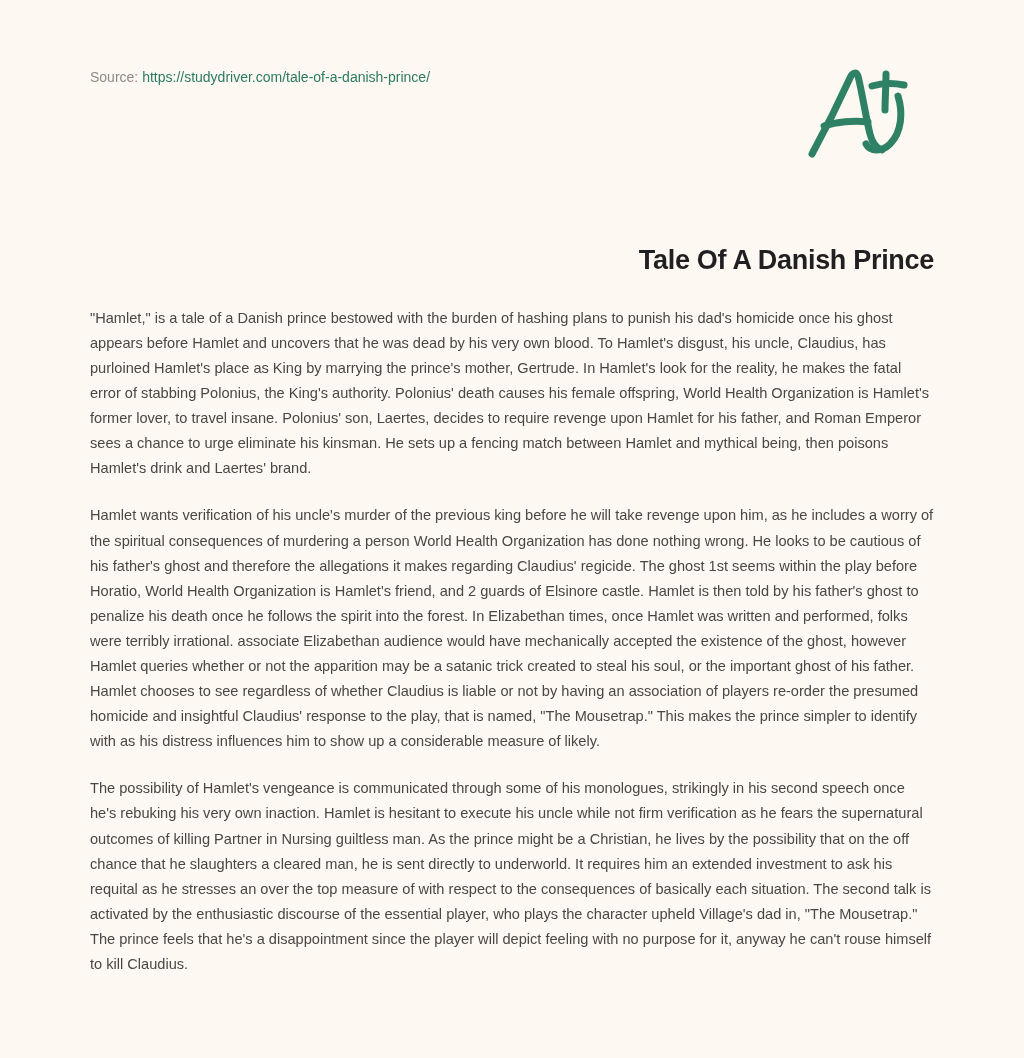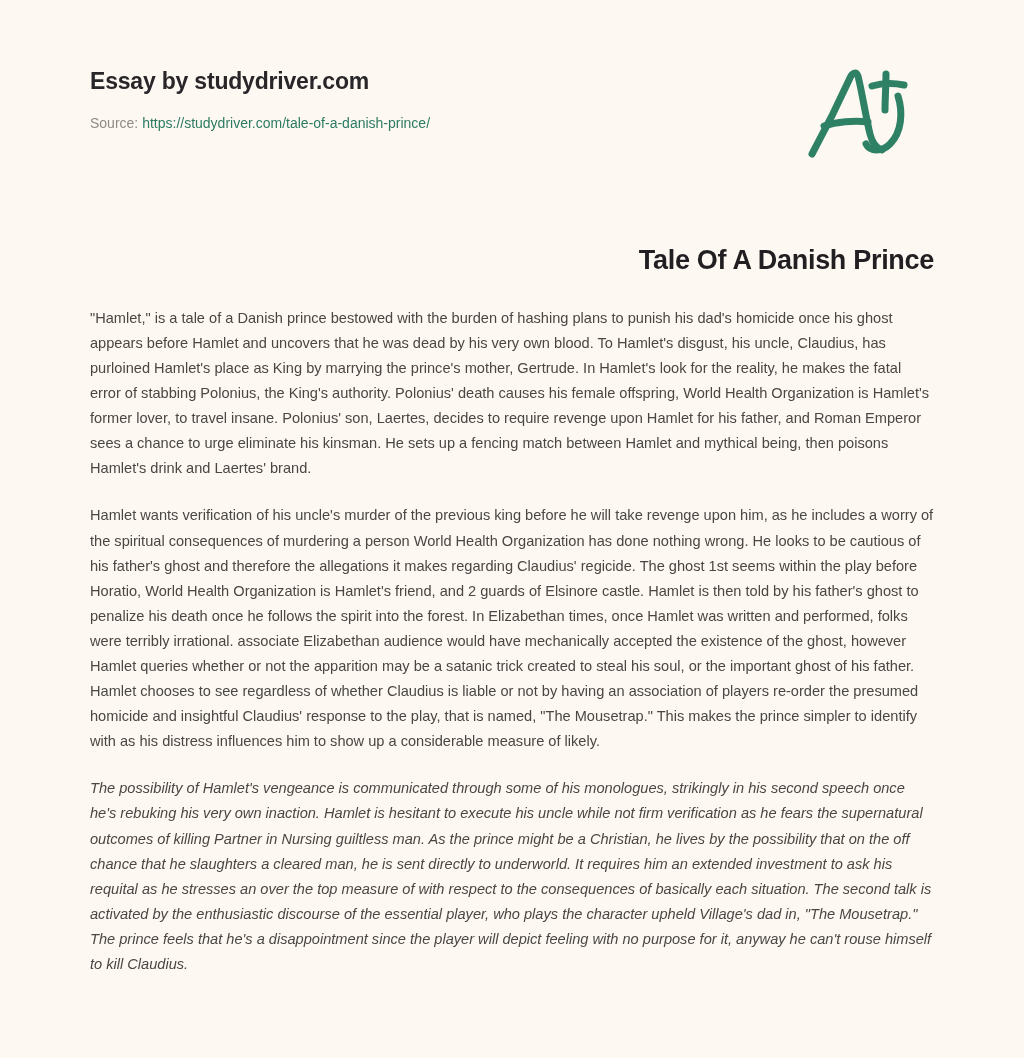--- a/index.html
+++ b/index.html
@@ -84,31 +84,29 @@
   .article p {
     font-size: 14.6px;
     line-height: 1.72;
     color: #4a4643;
     margin: 0 0 22px 0;
     text-align: left;
     max-width: 845px;
   }
   .article p:last-child {
     margin-bottom: 0;
-    font-style: italic;
   }
 </style>
 </head>
 <body>
 
 <div class="page">
 
   <div class="header">
     <div class="header-text">
-      <div class="byline">Essay by studydriver.com</div>
       <div class="source-line">
         <span>Source:</span>
         <a class="source-link" href="#">https://studydriver.com/tale-of-a-danish-prince/</a>
       </div>
     </div>
 
     <div class="logo">
       <svg viewBox="0 0 120 110" xmlns="http://www.w3.org/2000/svg" fill="none" stroke="#2f8166" stroke-width="7" stroke-linecap="round" stroke-linejoin="round">
 
         <path d="M10 92 C 22 70, 38 38, 48 16 C 50 11, 54 9, 56 14 C 60 30, 64 56, 68 72 C 70 80, 74 86, 80 88"></path>

